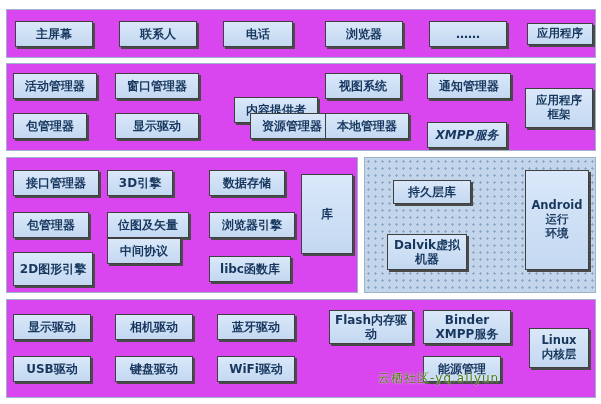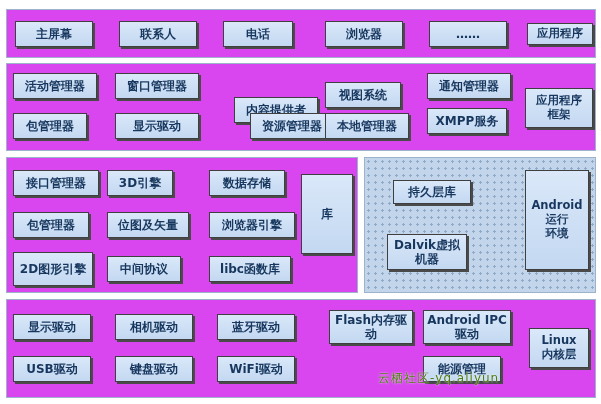--- a/index.html
+++ b/index.html
@@ -49,43 +49,43 @@
     <div class="box" style="left:422px;top:11px;width:78px;height:26px;">……</div>
     <div class="box label-box" style="left:520px;top:13px;width:66px;height:22px;">
       <span>应用程序</span>
     </div>
   </div>
 
   <div class="panel" style="left:6px;top:63px;width:590px;height:88px;">
     <div class="box" style="left:6px;top:9px;width:84px;height:26px;">活动管理器</div>
     <div class="box" style="left:108px;top:9px;width:84px;height:26px;">窗口管理器</div>
     <div class="box" style="left:227px;top:9px;width:84px;height:26px;margin-top:24px;">内容提供者</div>
-    <div class="box" style="left:318px;top:18px;width:76px;height:26px;">视图系统</div>
+    <div class="box" style="left:318px;top:9px;width:76px;height:26px;">视图系统</div>
     <div class="box" style="left:420px;top:9px;width:84px;height:26px;text-align:right;">通知管理器</div>
 
     <div class="box" style="left:6px;top:49px;width:74px;height:26px;">包管理器</div>
     <div class="box" style="left:108px;top:49px;width:84px;height:26px;">显示驱动</div>
     <div class="box" style="left:209px;top:49px;width:84px;height:26px;margin-left:34px;">资源管理器</div>
     <div class="box" style="left:318px;top:49px;width:84px;height:26px;">本地管理器</div>
-    <div class="box" style="left:420px;top:44px;width:80px;height:26px;">XMPP服务</div>
+    <div class="box" style="left:420px;top:58px;width:80px;height:26px;font-style:italic;">XMPP服务</div>
 
     <div class="box label-box" style="left:518px;top:24px;width:68px;height:40px;">
       <span>应用程序</span>
       <span>框架</span>
     </div>
   </div>
 
   <div class="panel" style="left:6px;top:157px;width:352px;height:136px;">
     <div class="box" style="left:6px;top:12px;width:86px;height:26px;">接口管理器</div>
     <div class="box" style="left:6px;top:54px;width:76px;height:26px;">包管理器</div>
     <div class="box" style="left:6px;top:94px;width:80px;height:34px;">2D图形引擎</div>
 
     <div class="box" style="left:100px;top:12px;width:66px;height:26px;text-align:center;">3D引擎</div>
     <div class="box" style="left:100px;top:54px;width:82px;height:26px;">位图及矢量</div>
-    <div class="box" style="left:100px;top:98px;width:74px;height:26px;">中间协议</div>
+    <div class="box" style="left:100px;top:80px;width:74px;height:26px;">中间协议</div>
 
     <div class="box" style="left:202px;top:12px;width:76px;height:26px;">数据存储</div>
     <div class="box" style="left:202px;top:54px;width:86px;height:26px;">浏览器引擎</div>
     <div class="box" style="left:202px;top:98px;width:82px;height:26px;">libc函数库</div>
 
     <div class="box label-box" style="left:294px;top:16px;width:52px;height:80px;font-size:12px;">库</div>
   </div>
 
   <div class="panel dotted" style="left:364px;top:157px;width:232px;height:136px;">
     <div class="box" style="left:28px;top:22px;width:78px;height:24px;">持久层库</div>
@@ -95,21 +95,21 @@
       <span>运行</span>
       <span>环境</span>
     </div>
   </div>
 
   <div class="panel" style="left:6px;top:299px;width:590px;height:99px;">
     <div class="box" style="left:6px;top:14px;width:78px;height:26px;">显示驱动</div>
     <div class="box" style="left:108px;top:14px;width:78px;height:26px;">相机驱动</div>
     <div class="box" style="left:210px;top:14px;width:78px;height:26px;">蓝牙驱动</div>
     <div class="box" style="left:322px;top:10px;width:84px;height:34px;">Flash内存驱动</div>
-    <div class="box" style="left:416px;top:10px;width:88px;height:34px;">Android IPC驱动</div>
+    <div class="box" style="left:416px;top:10px;width:88px;height:34px;">Binder XMPP服务</div>
 
     <div class="box" style="left:6px;top:56px;width:78px;height:26px;">USB驱动</div>
     <div class="box" style="left:108px;top:56px;width:78px;height:26px;">键盘驱动</div>
     <div class="box" style="left:210px;top:56px;width:78px;height:26px;">WiFi驱动</div>
     <div class="box" style="left:416px;top:56px;width:78px;height:26px;">能源管理</div>
 
     <div class="box label-box" style="left:522px;top:28px;width:60px;height:40px;">
       <span>Linux</span>
       <span>内核层</span>
     </div>

